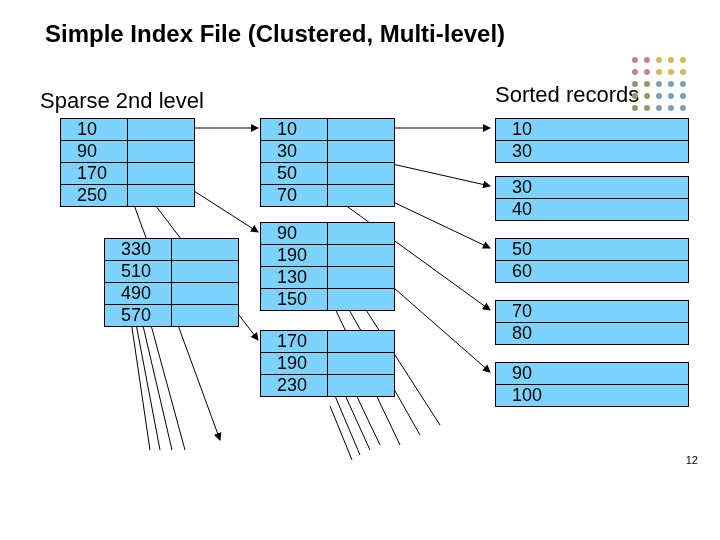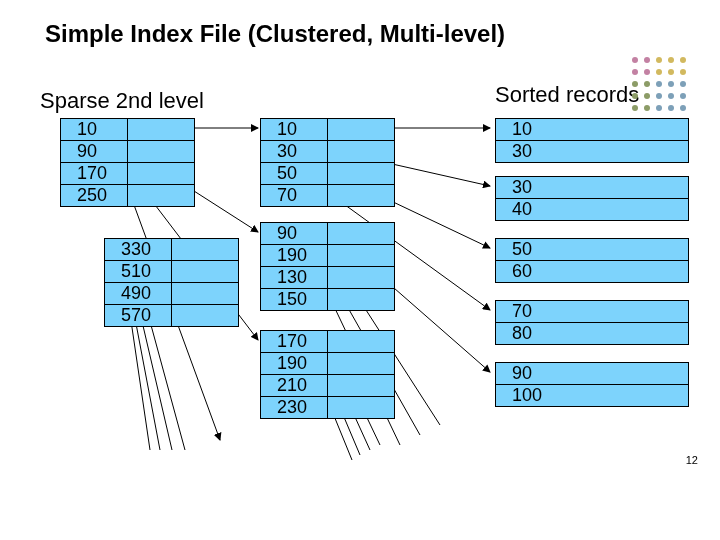--- a/index.html
+++ b/index.html
@@ -243,24 +243,20 @@
     <tbody>
         <tr>
           <td class="idx-a">170</td>
           <td class="idx-b"></td>
         </tr>
     <tr>
           <td class="idx-a">190</td>
           <td class="idx-b"></td>
         </tr>
     <tr>
-          <td class="idx-a">210</td>
-          <td class="idx-b"></td>
-        </tr>
-    <tr>
           <td class="idx-a">230</td>
           <td class="idx-b"></td>
         </tr>
   </tbody>
     </table>
 
   <table class="block" style="left:495px; top:118px;">
     <tbody>
         <tr>
           <td class="rec-a">10</td>

